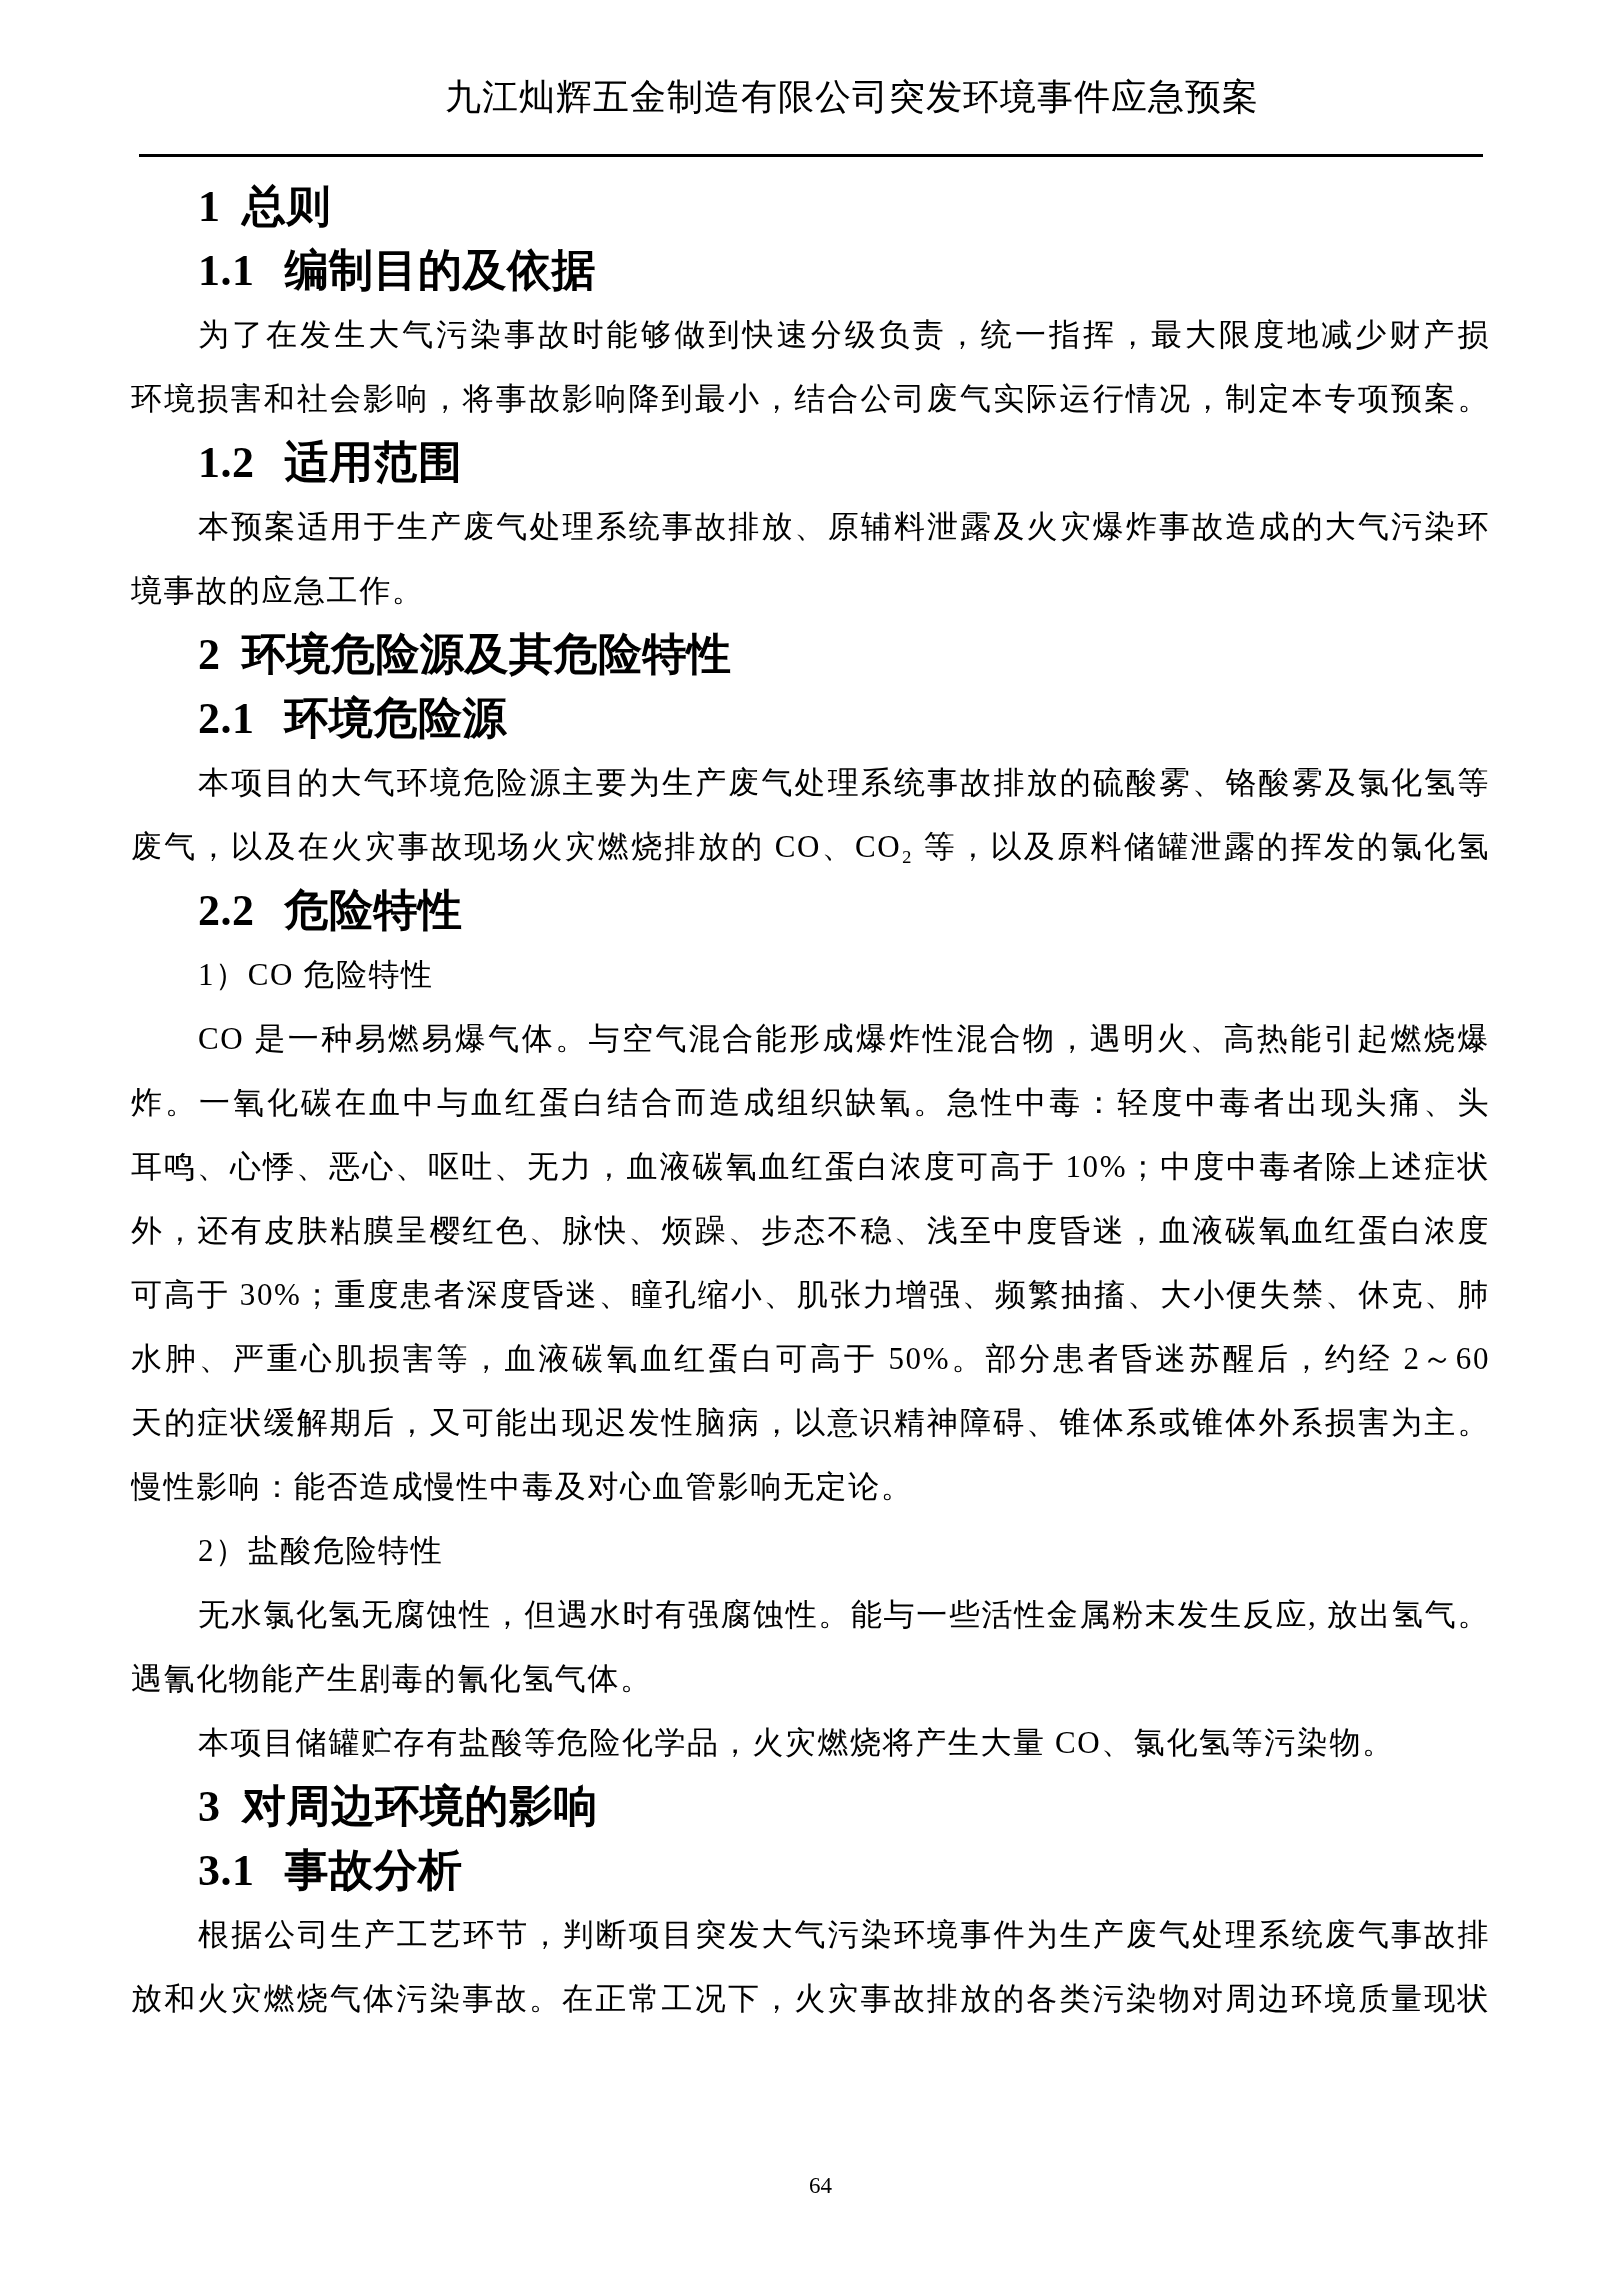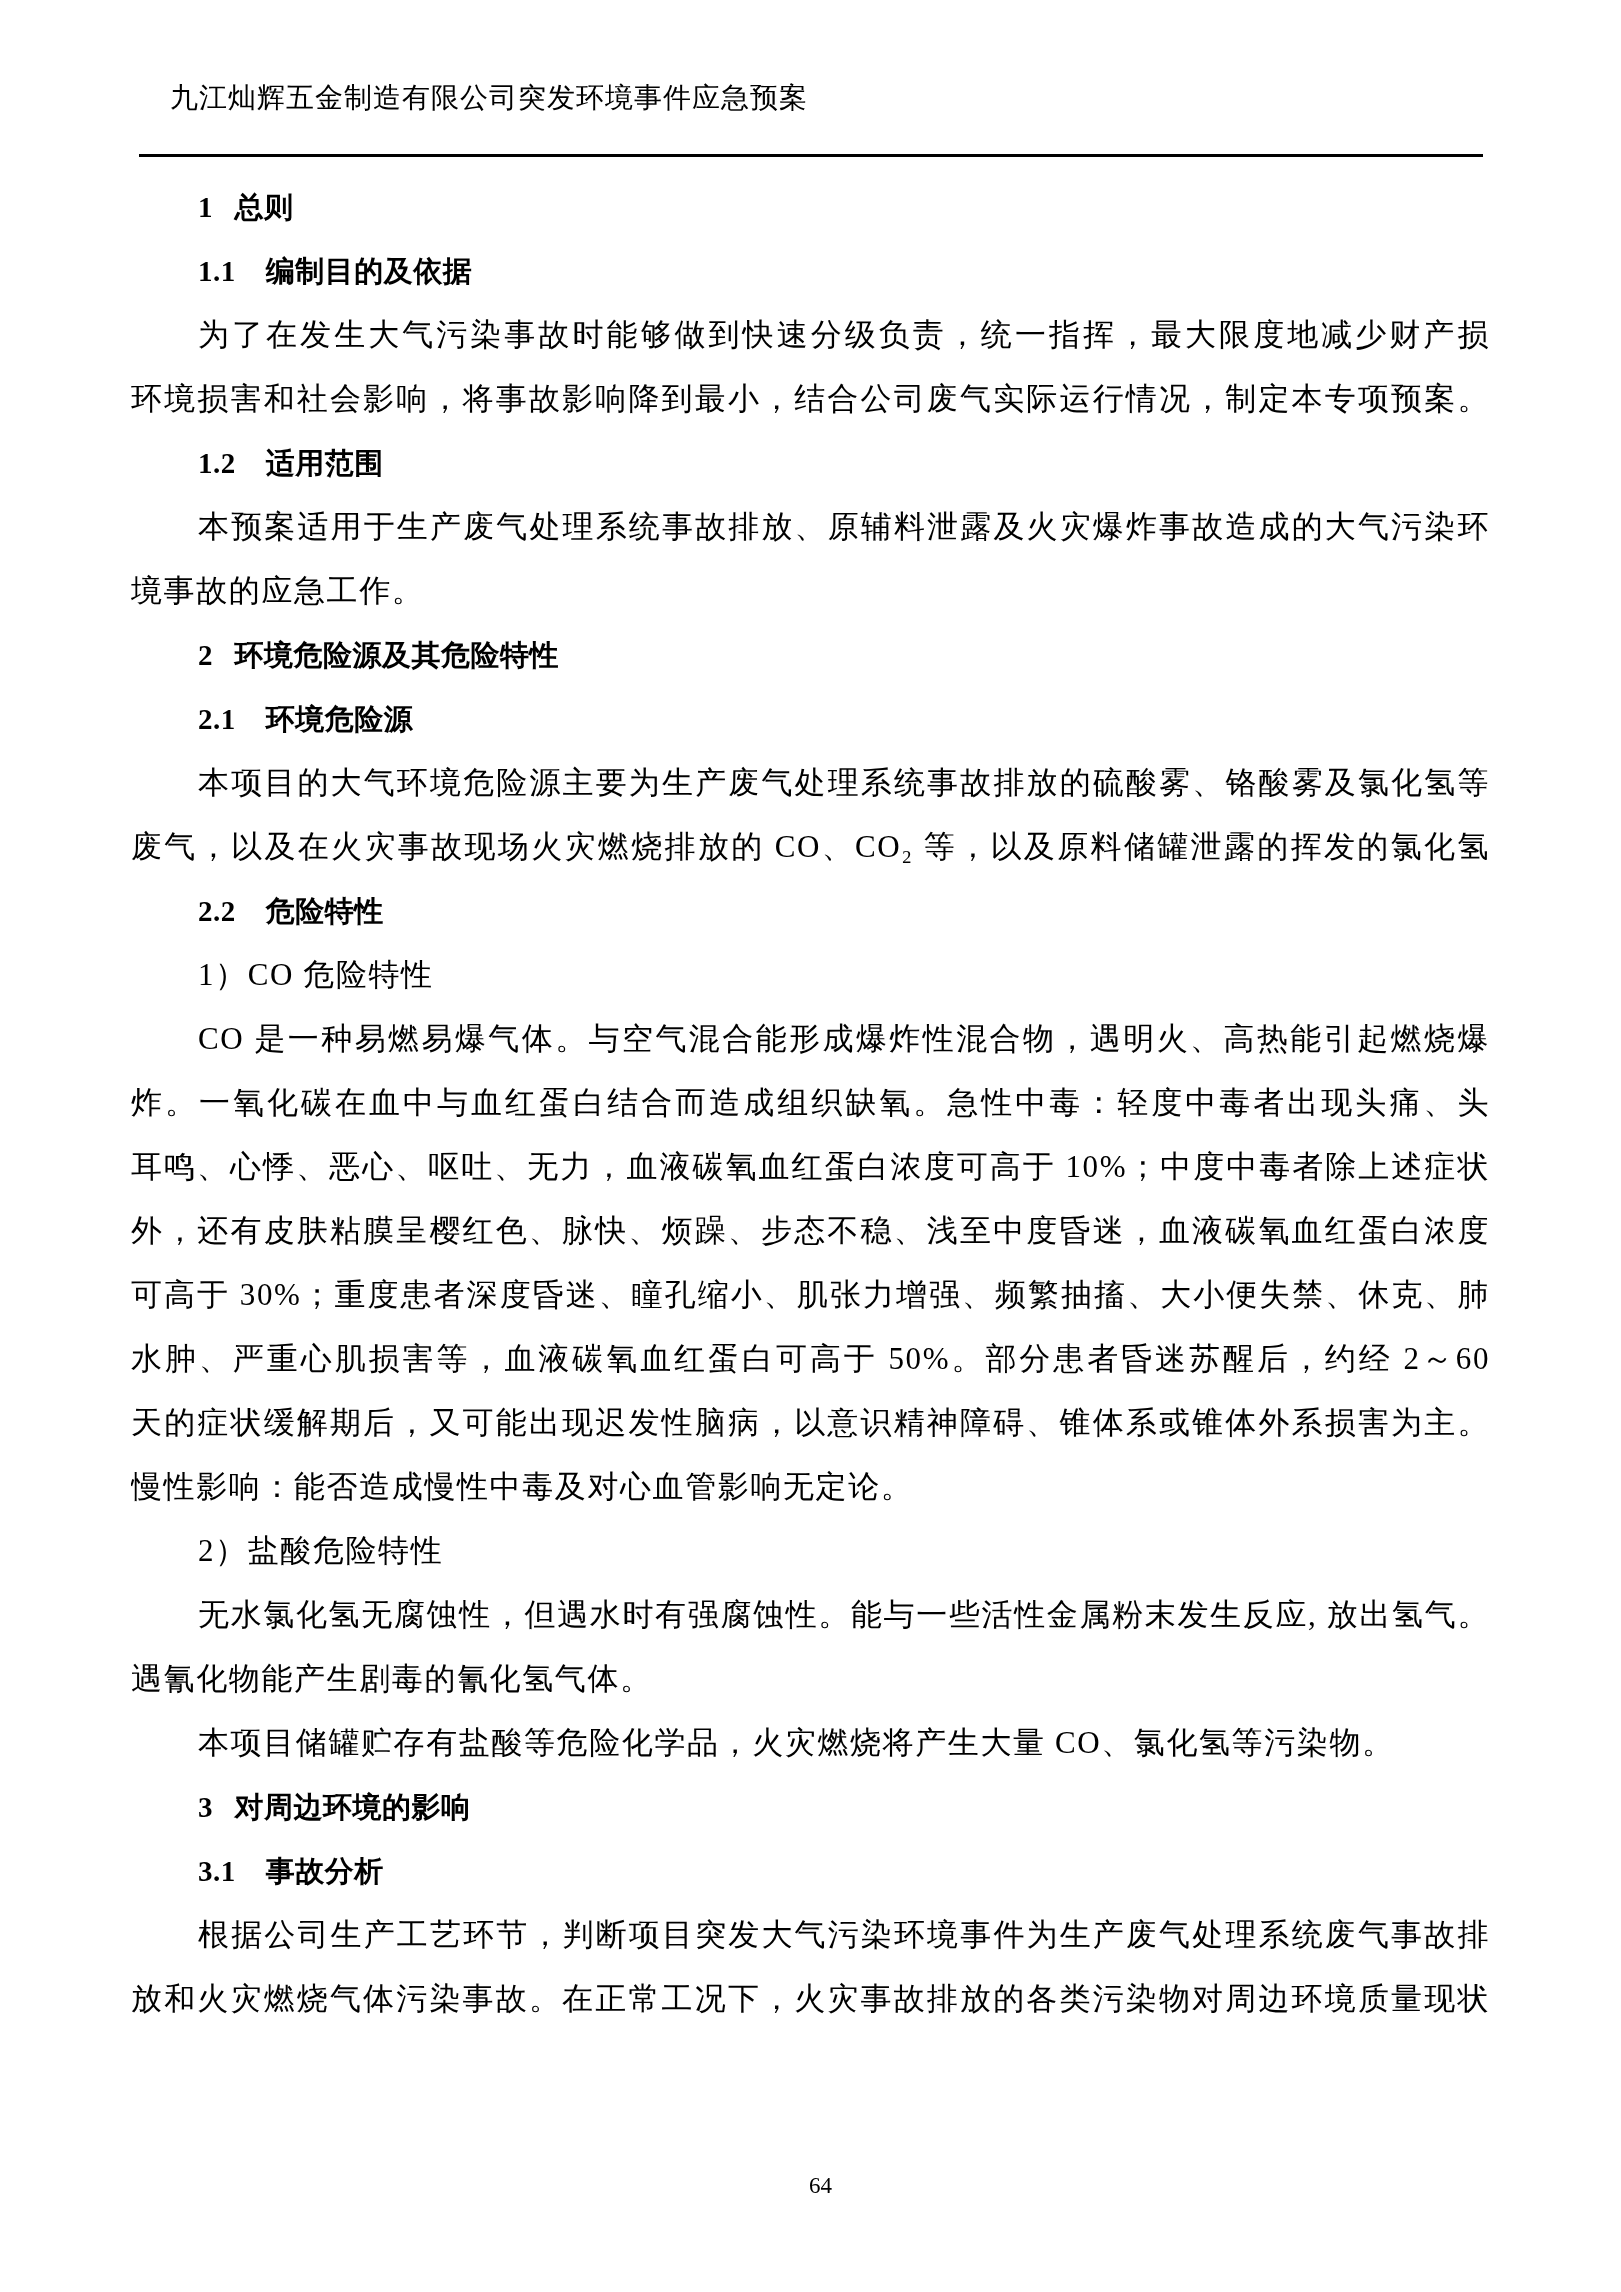--- a/index.html
+++ b/index.html
@@ -16,45 +16,46 @@
     font-family: "Liberation Serif", "DejaVu Serif", serif;
     overflow: hidden;
   }
   .header {
     margin: 0 138px 0 139px;
     padding-top: 82px;
     padding-bottom: 41px;
     border-bottom: 3.9px solid #000000;
   }
   .title {
-    font-size: 28px;
+    font-size: 36px;
     line-height: 31px;
     letter-spacing: 1px;
+    text-align: center;
     position: relative;
-    left: 31px;
+    left: 41px;
     white-space: nowrap;
   }
   .content {
     margin: 17.6px 131px 0 131px;
   }
   .line {
     height: 64px;
     line-height: 64px;
     font-size: 31px;
     letter-spacing: 1.6px;
     overflow: hidden;
   }
   .ind { text-indent: 67px; }
   .j {
     text-align: justify;
     text-align-last: justify;
   }
   .hd {
     font-weight: bold;
-    font-size: 29px;
+    font-size: 44px;
     padding-left: 67px;
     letter-spacing: 0.5px;
   }
   .hd .num { display: inline-block; }
   .h1 .num { margin-right: 21.6px; }
   .h2 .num { margin-right: 30px; }
   .footer {
     position: absolute;
     top: 2162px;
     left: 10px;

